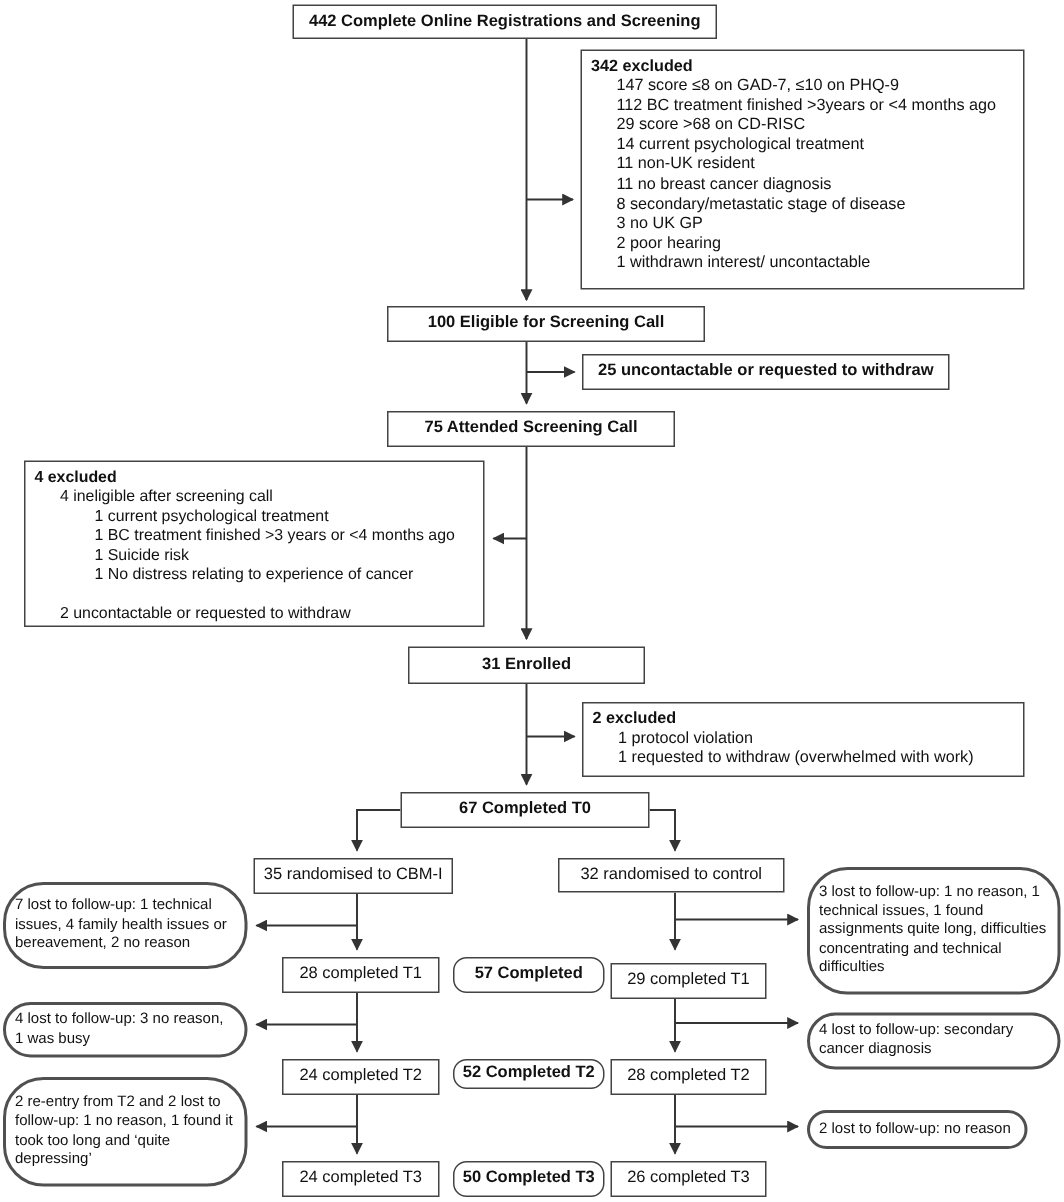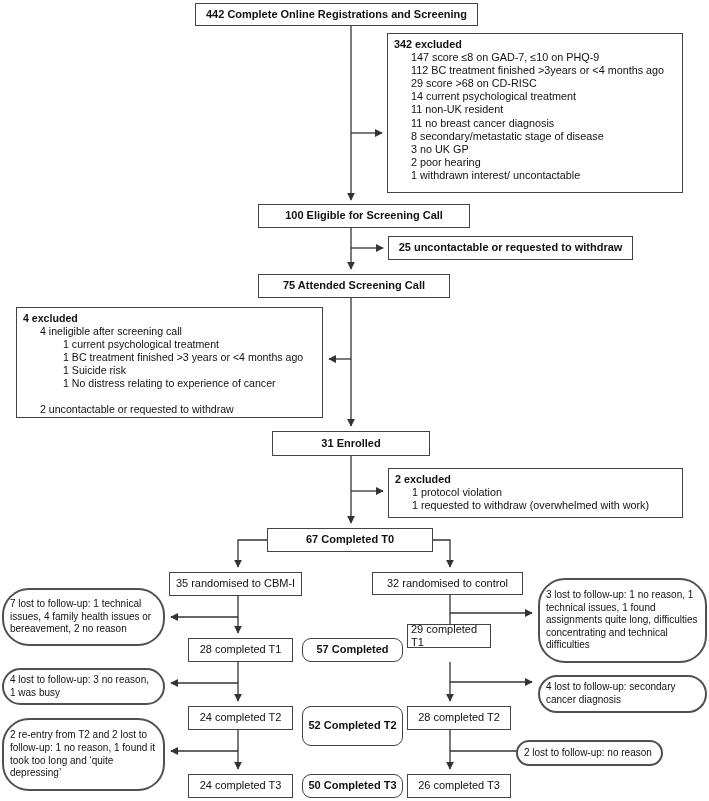--- a/index.html
+++ b/index.html
@@ -107,35 +107,35 @@
   <div class="box center" style="left:372px;top:572px;width:151px;height:23px">32 randomised to control</div>
 
   <div class="box side" style="left:2px;top:588px;width:163px;height:58px">7 lost to follow-up: 1 technical issues, 4 family health issues or bereavement, 2 no reason</div>
 
   <div class="box side" style="left:538px;top:578px;width:169px;height:85px">3 lost to follow-up: 1 no reason, 1 technical issues, 1 found assignments quite long, difficulties concentrating and technical difficulties</div>
 
   <div class="box center" style="left:188px;top:638px;width:105px;height:24px">28 completed T1</div>
 
   <div class="box center bold round" style="left:302px;top:638px;width:101px;height:24px">57 Completed</div>
 
-  <div class="box center" style="left:407px;top:624px;width:84px;height:24px">29 completed T1</div>
+  <div class="box center" style="left:407px;top:642px;width:104px;height:24px">29 completed T1</div>
 
   <div class="box side" style="left:2px;top:668px;width:163px;height:37px">4 lost to follow-up: 3 no reason, 1 was busy</div>
 
   <div class="box side" style="left:538px;top:675px;width:169px;height:38px">4 lost to follow-up: secondary cancer diagnosis</div>
 
   <div class="box center" style="left:188px;top:706px;width:105px;height:24px">24 completed T2</div>
 
-  <div class="box center bold round" style="left:302px;top:706px;width:101px;height:40px">52 Completed T2</div>
+  <div class="box center bold round" style="left:302px;top:706px;width:101px;height:20px">52 Completed T2</div>
 
   <div class="box center" style="left:407px;top:706px;width:104px;height:24px">28 completed T2</div>
 
   <div class="box side" style="left:2px;top:718px;width:163px;height:73px">2 re-entry from T2 and 2 lost to follow-up: 1 no reason, 1 found it took too long and ‘quite depressing’</div>
 
-  <div class="box side" style="left:516px;top:740px;width:147px;height:26px">2 lost to follow-up: no reason</div>
+  <div class="box side" style="left:538px;top:740px;width:147px;height:26px">2 lost to follow-up: no reason</div>
 
   <div class="box center" style="left:188px;top:774px;width:105px;height:24px">24 completed T3</div>
 
   <div class="box center bold round" style="left:302px;top:774px;width:101px;height:24px">50 Completed T3</div>
 
   <div class="box center" style="left:407px;top:774px;width:104px;height:24px">26 completed T3</div>
 
 </div>
 
 </body></html>

